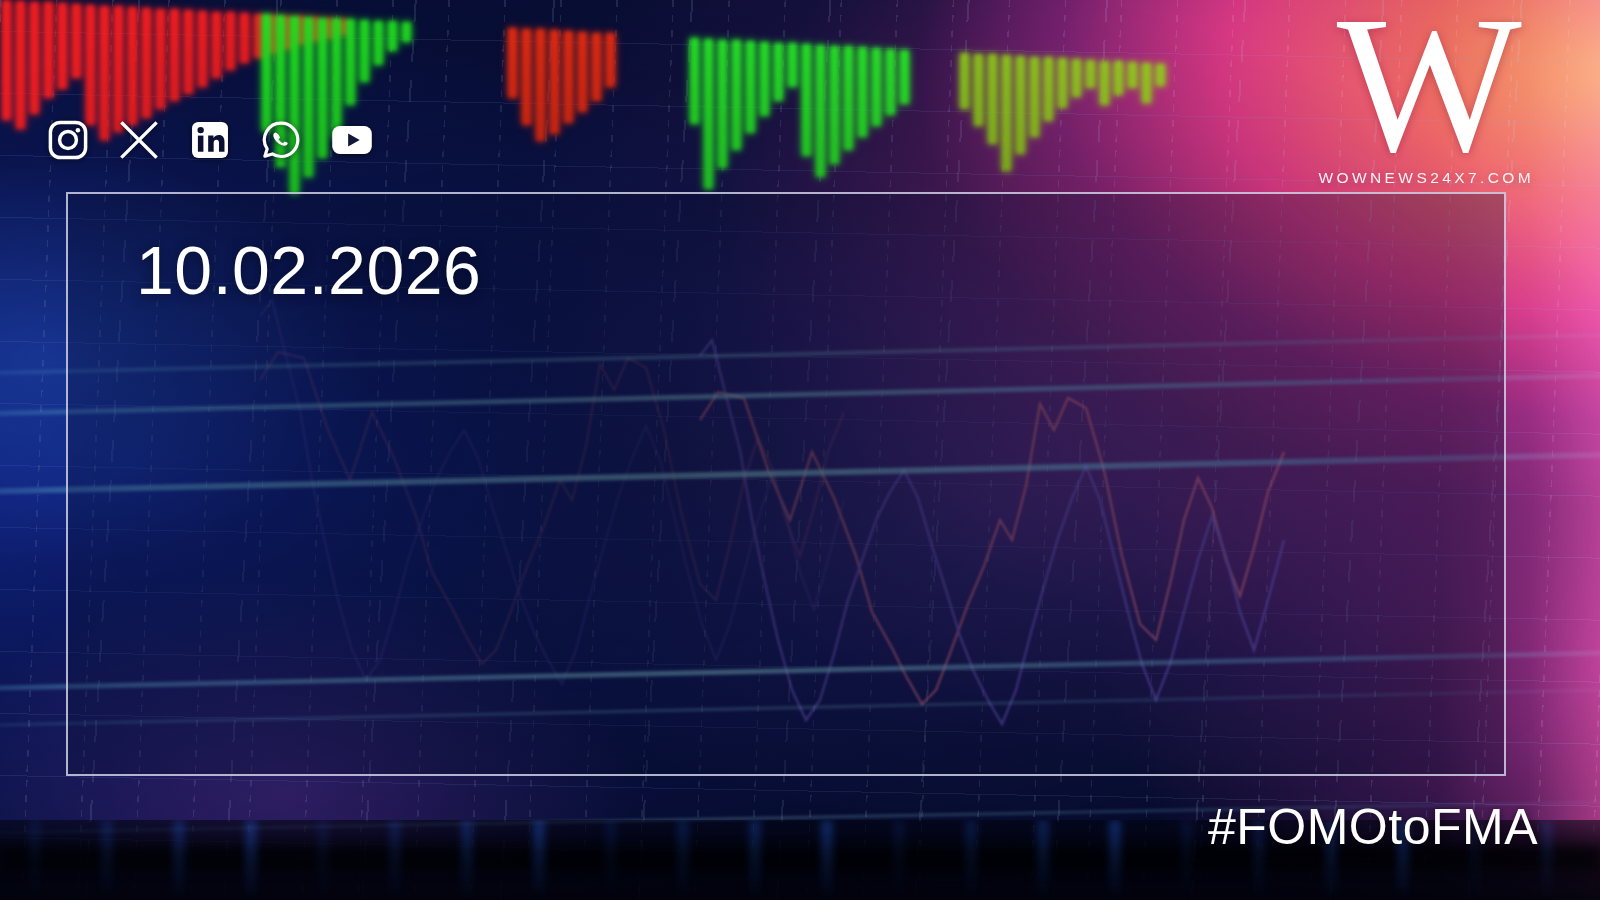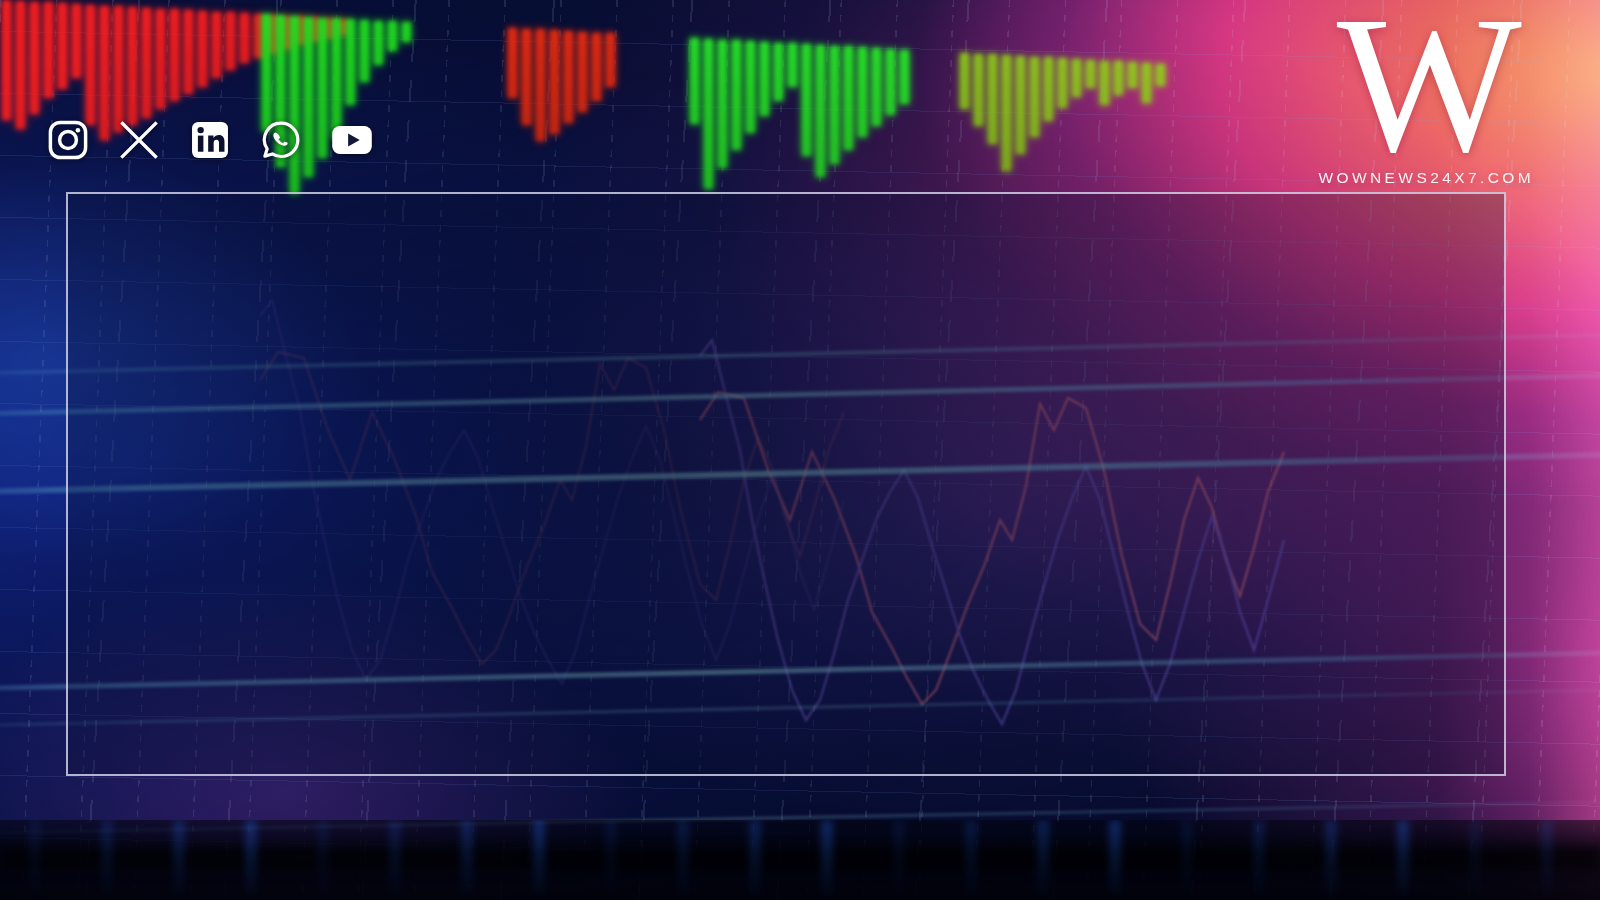--- a/index.html
+++ b/index.html
@@ -388,16 +388,18 @@
   </div>
 
   <div class="logo">
     <div class="logo-w">W</div>
     <div class="logo-url">WOWNEWS24X7.COM</div>
   </div>
 
   <div class="frame"></div>
 
   <div class="title-wrap">
+    <div class="date">10.02.2026</div>
   </div>
 
+  <div class="hashtag">#FOMOtoFMA</div>
 
 </div>
 
 </body></html>

